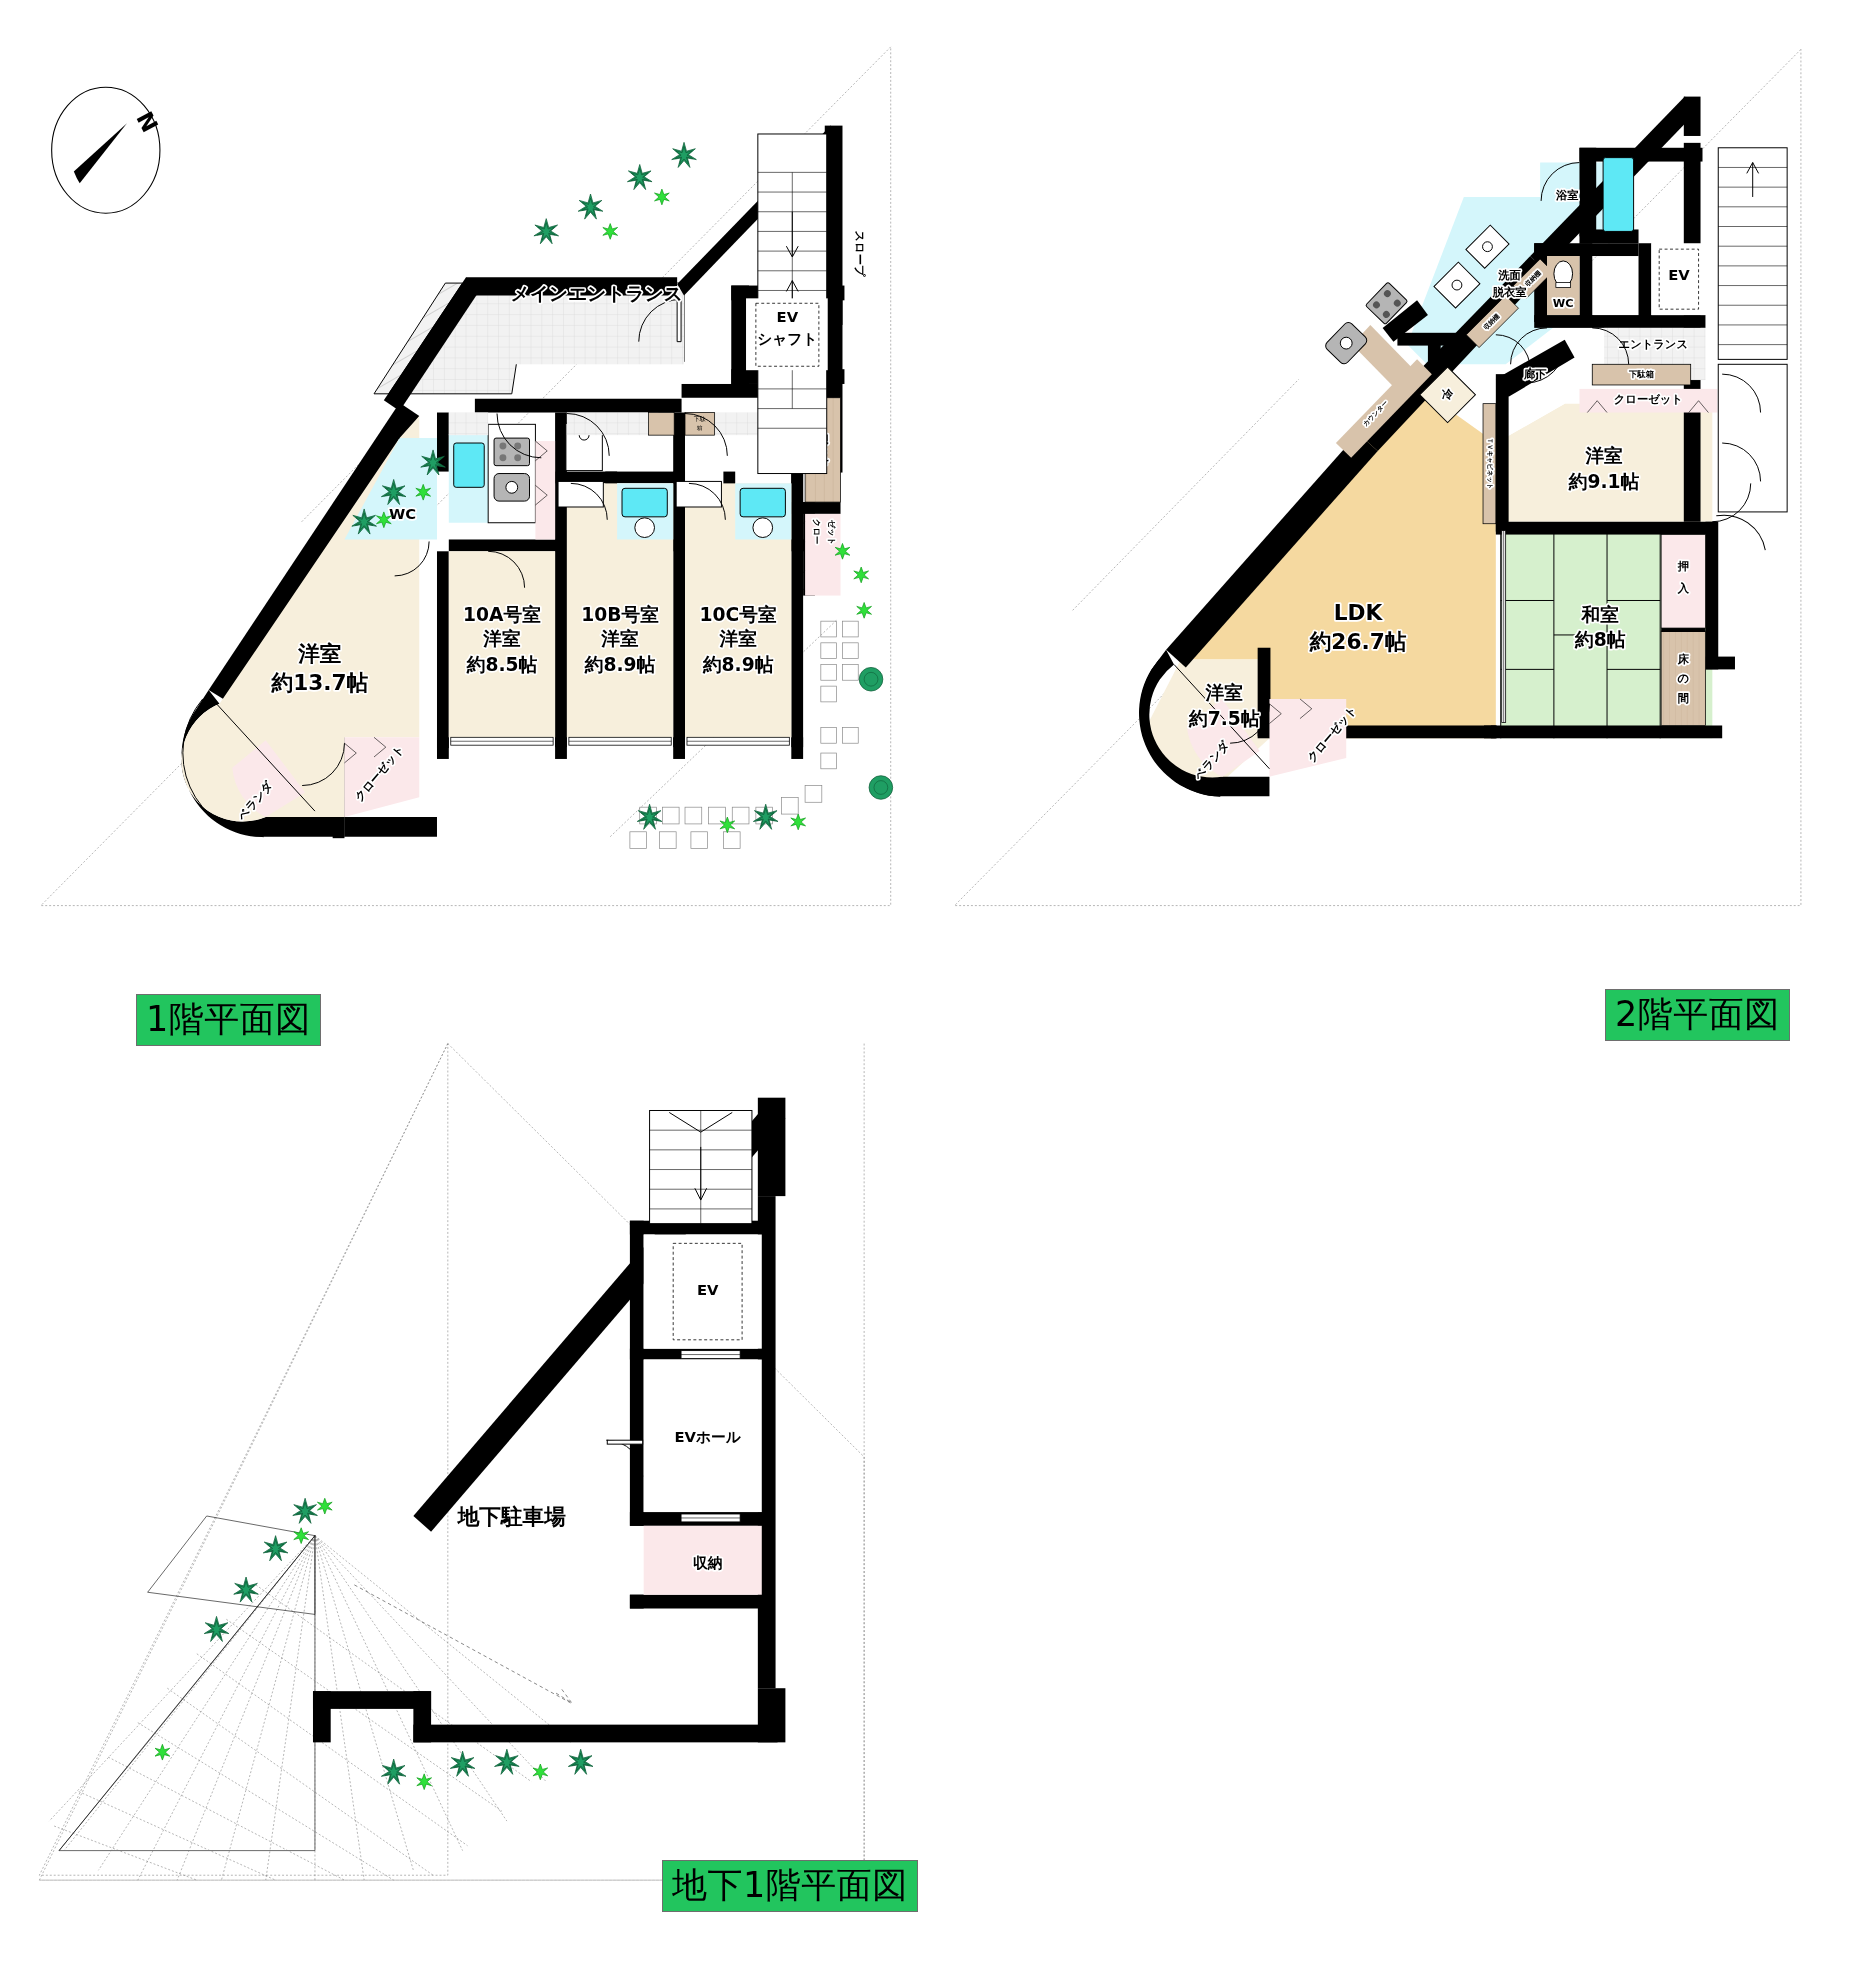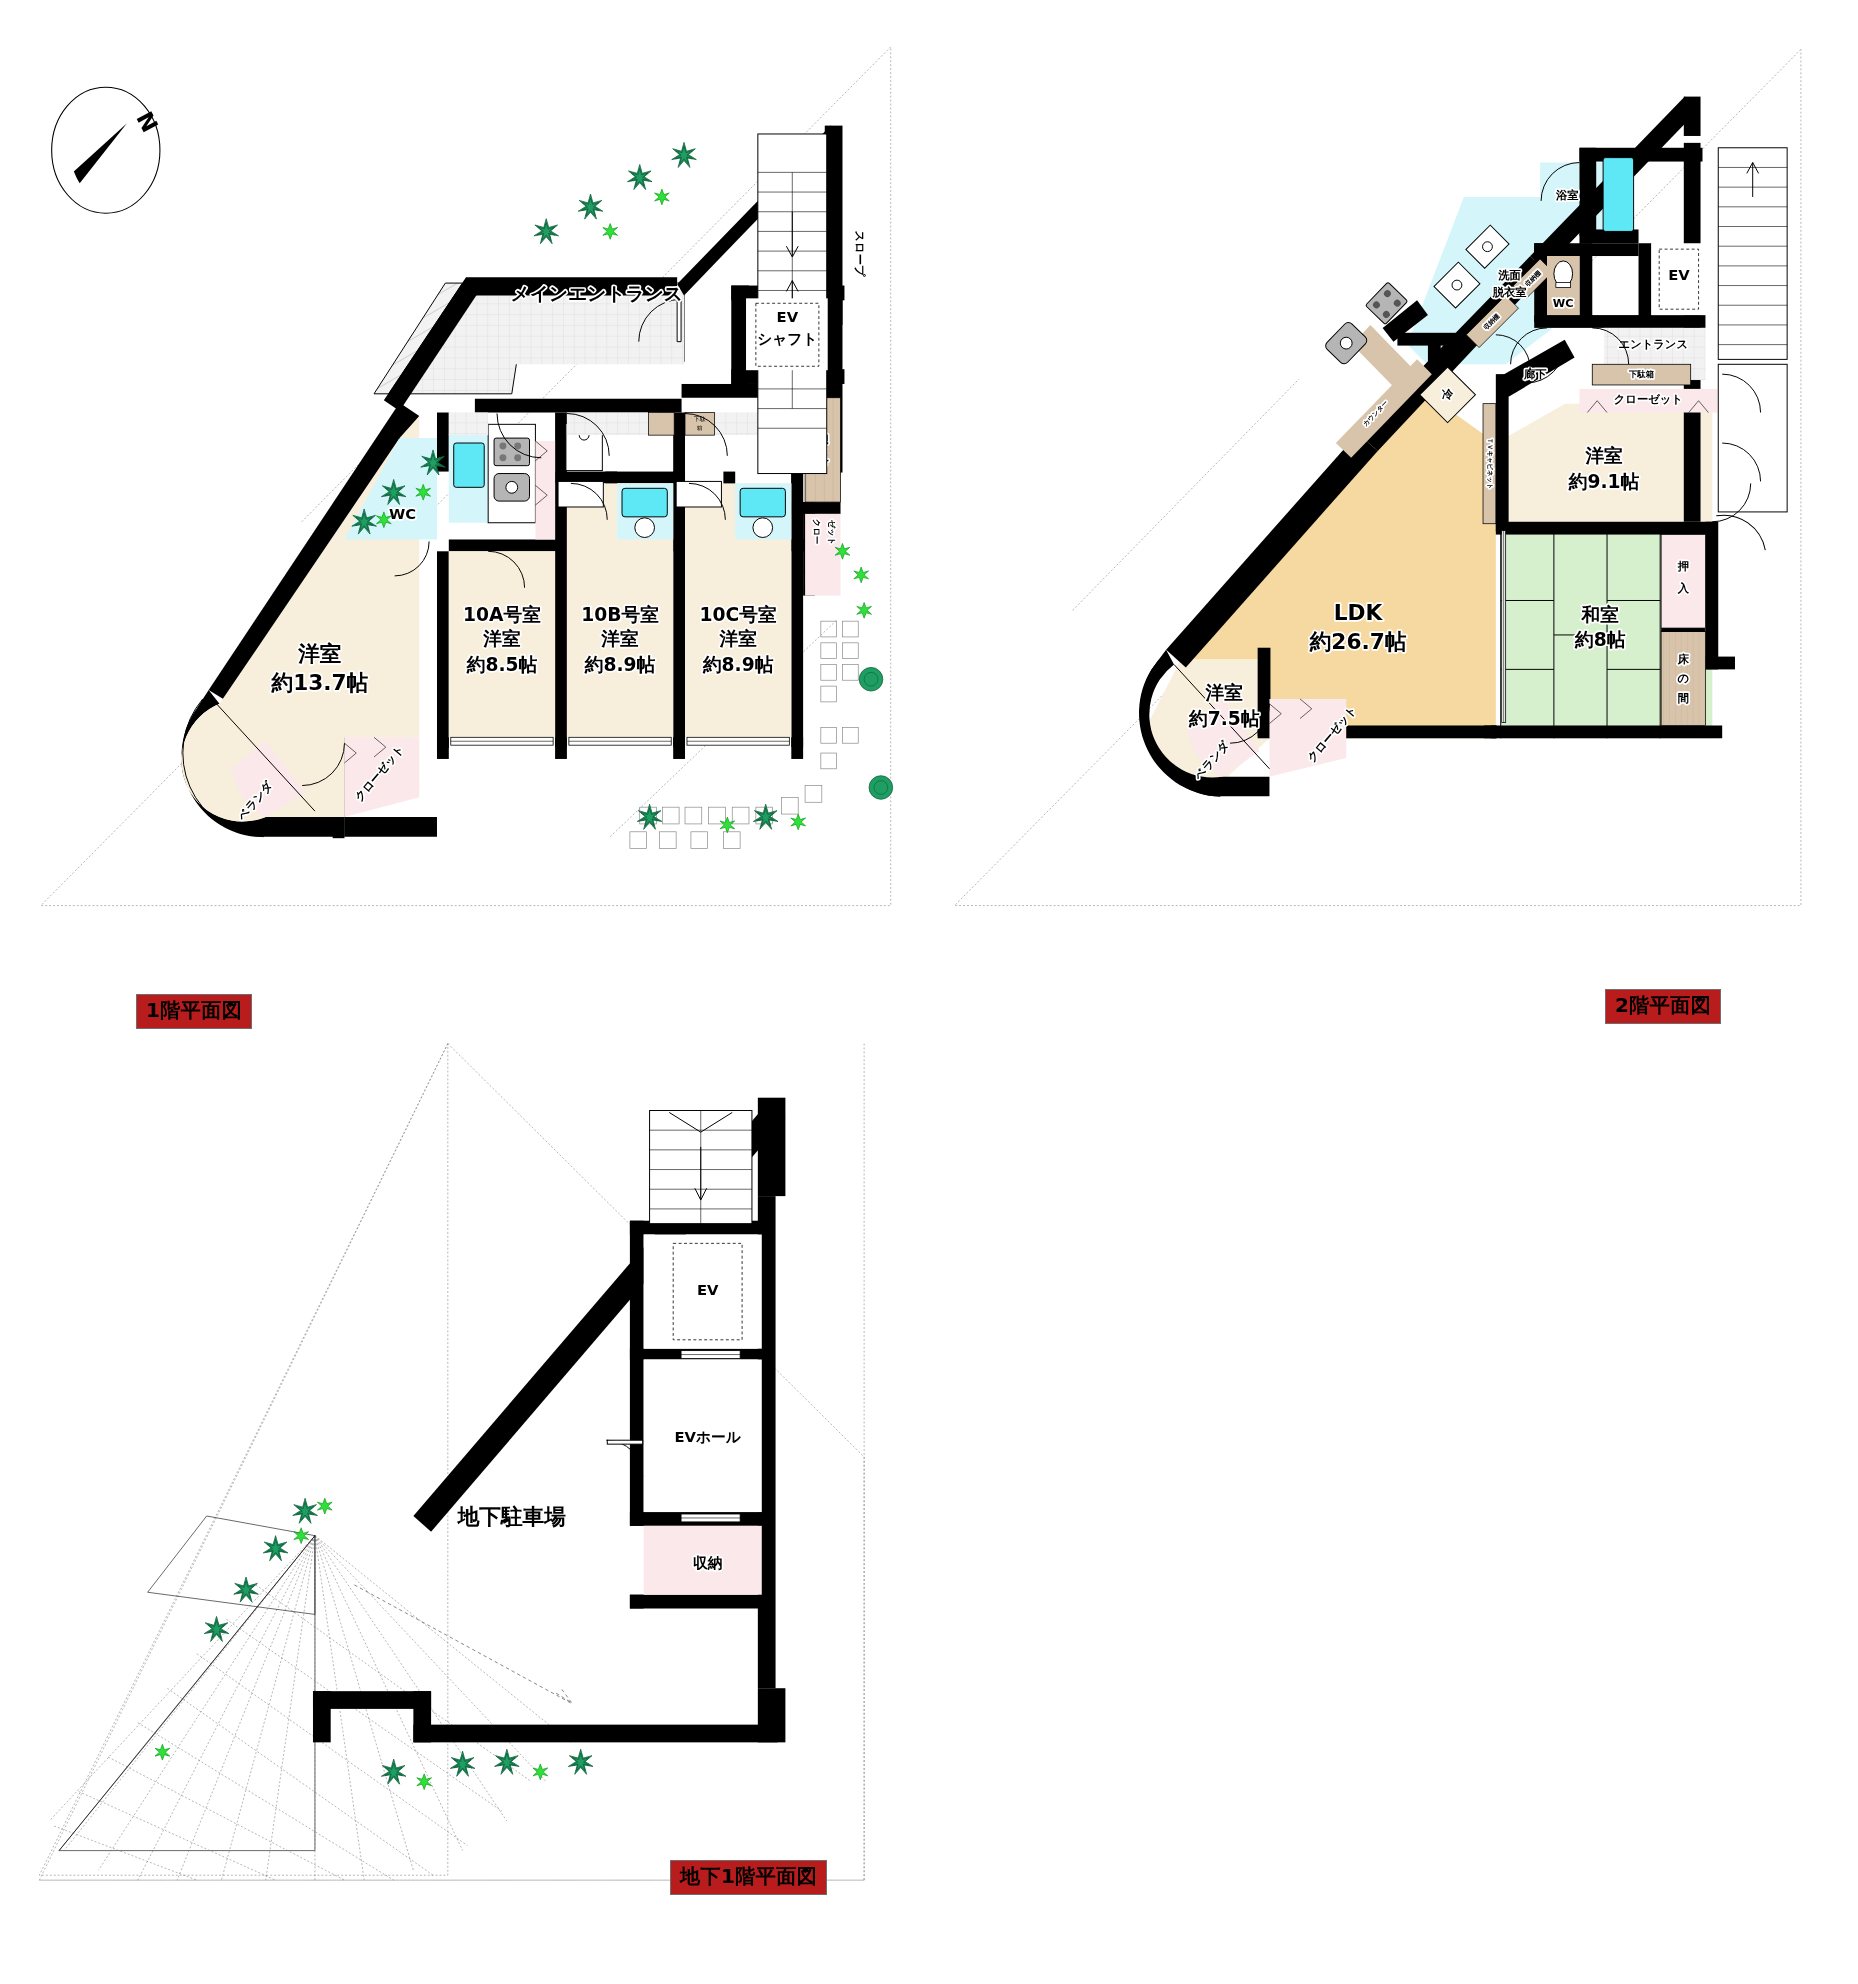--- a/index.html
+++ b/index.html
@@ -8,33 +8,33 @@
   #sheet{position:relative;width:1858px;height:1985px;background:#fff;overflow:hidden;}
   svg{display:block;}
   .plan{position:absolute;}
   #plan-1f{left:0px;top:0px;width:935px;height:1014px;}
   #plan-2f{left:925px;top:0px;width:933px;height:1014px;}
   #plan-b1{left:0px;top:1014px;width:935px;height:971px;}
 
   .title-box{
     position:absolute;
     border:1.5px solid #6e6e6e;
-    background:#b91c1c;
+    background:#22c55e;
     font-family:"DejaVu Sans","Liberation Sans",sans-serif;
-    font-weight:700;
-    font-size:20px;
+    font-weight:400;
+    font-size:35px;
     line-height:1.15;
     padding:3.9px 8.9px 5.9px 8.9px;
     color:#000;
     white-space:nowrap;
     letter-spacing:0.5px;
   }
   #title-1f{left:136px;top:994px;}
   #title-2f{left:1589px;top:989px;margin-left:16px;}
-  #title-b1{left:662px;top:1860px;margin-left:8px;}
+  #title-b1{left:662px;top:1860px;}
 
   
   text{font-family:"DejaVu Sans","Liberation Sans",sans-serif;fill:#000;}
   .rm{font-weight:700;text-anchor:middle;dominant-baseline:middle;
       paint-order:stroke fill;stroke:#ffffff;stroke-width:7px;stroke-linejoin:round;}
   .rm-xl{font-size:44px;}
   .rm-lg{font-size:38px;}
   .rm-md{font-size:30px;}
   .rm-sm{font-size:23px;}
   .rm-xs{font-size:17px;}

